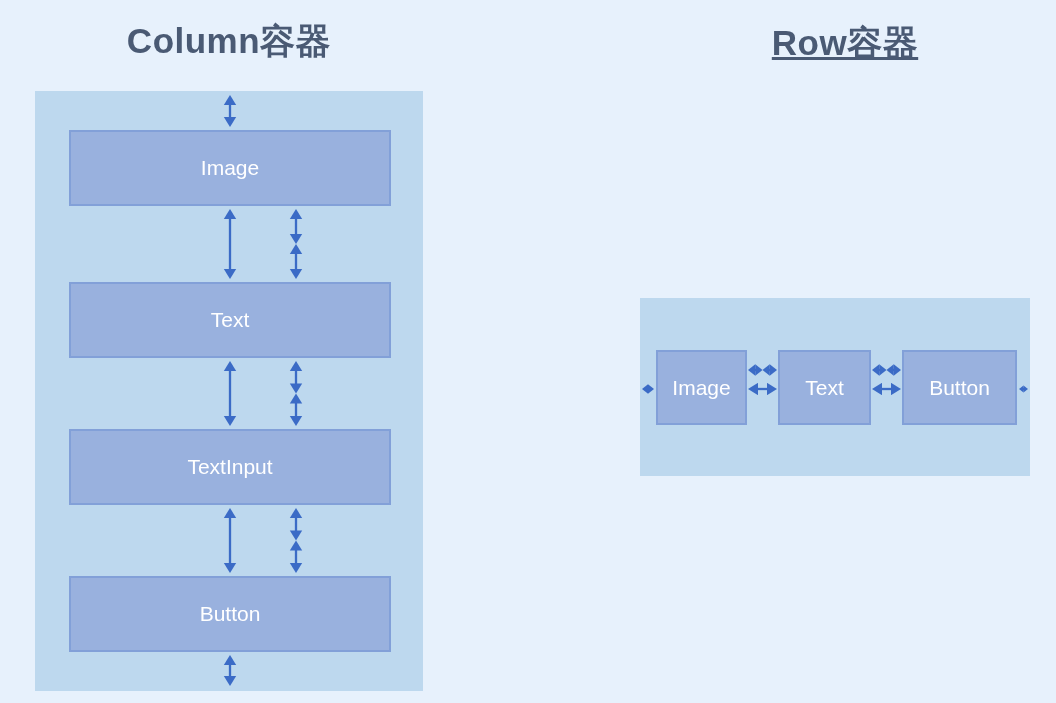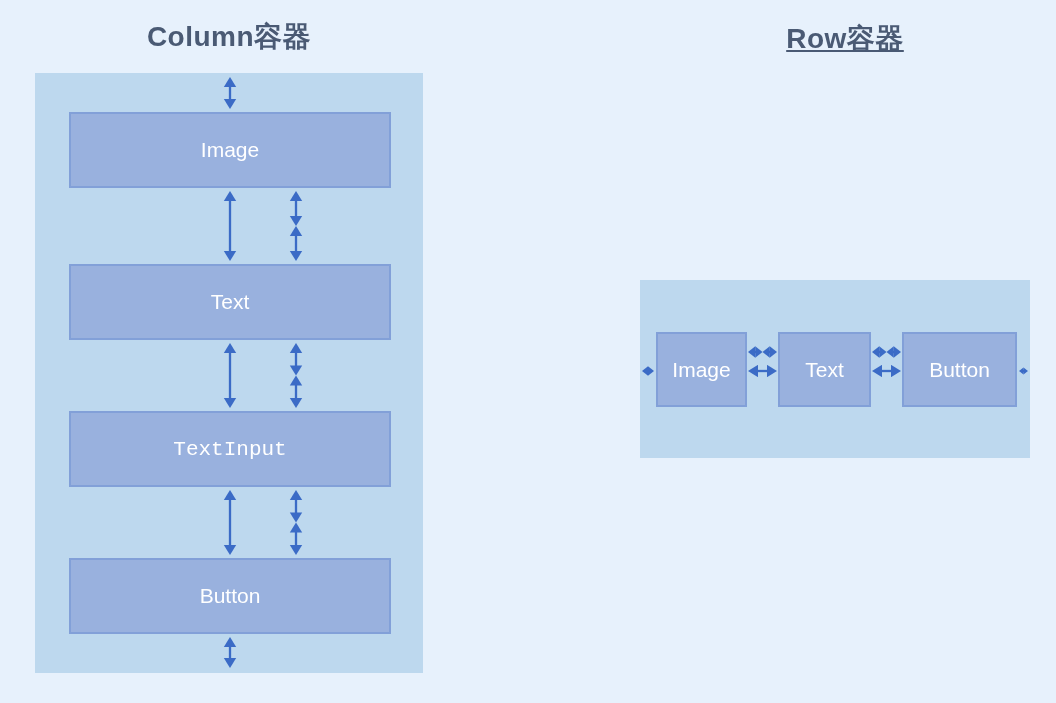--- a/index.html
+++ b/index.html
@@ -15,30 +15,31 @@
   html, body {
     width: 1056px; height: 703px;
     background: var(--page-bg);
     font-family: "Liberation Sans", "DejaVu Sans", sans-serif;
     overflow: hidden;
     position: relative;
   }
   .section-title {
     position: absolute;
     text-align: center;
-    font-size: 28px;
+    font-size: 35px;
     font-weight: 700;
     color: var(--title-text);
     letter-spacing: 0.5px;
   }
   .col-title { left: 35px; top: 18px; width: 388px; }
   .row-title { left: 651px; top: 20px; width: 388px; text-decoration: underline; }
   .container {
     position: absolute;
     background: var(--container-bg);
+    margin-top: 18px;
   }
   .col-container { left: 35px; top: 73px; width: 388px; height: 600px; }
   .row-container { left: 640px; top: 280px; width: 390px; height: 178px; }
   .box {
     position: absolute;
     background: var(--box-fill);
     border: 2px solid var(--box-border);
     color: var(--box-text);
     display: flex;
     align-items: center;
@@ -103,21 +104,21 @@
       <svg width="16" height="67" viewBox="0 0 16 67" xmlns="http://www.w3.org/2000/svg">
         <line x1="8" y1="9" x2="8" y2="25.5" stroke="#3b6bc6" stroke-width="2.3"></line>
         <polygon points="8,1 1.7999999999999998,11 14.2,11" fill="#3b6bc6"></polygon>
         <polygon points="8,33.5 1.7999999999999998,23.5 14.2,23.5" fill="#3b6bc6"></polygon>
         <line x1="8" y1="41.5" x2="8" y2="58" stroke="#3b6bc6" stroke-width="2.3"></line>
         <polygon points="8,33.5 1.7999999999999998,43.5 14.2,43.5" fill="#3b6bc6"></polygon>
         <polygon points="8,66 1.7999999999999998,56 14.2,56" fill="#3b6bc6"></polygon>
       </svg>
     </div>
 
-  <div class="box col-box" style="top:338px;font-family:Liberation Mono, monospace;">
+  <div class="box col-box" style="top:338px;">
     <span>TextInput</span>
   </div>
 
   <div class="arrow" style="left:187px; top:416px; width:16px; height:67px;">
       <svg width="16" height="67" viewBox="0 0 16 67" xmlns="http://www.w3.org/2000/svg">
         <line x1="8" y1="9" x2="8" y2="58" stroke="#3b6bc6" stroke-width="2.3"></line>
         <polygon points="8,1 1.7999999999999998,11 14.2,11" fill="#3b6bc6"></polygon>
         <polygon points="8,66 1.7999999999999998,56 14.2,56" fill="#3b6bc6"></polygon>
       </svg>
     </div>

